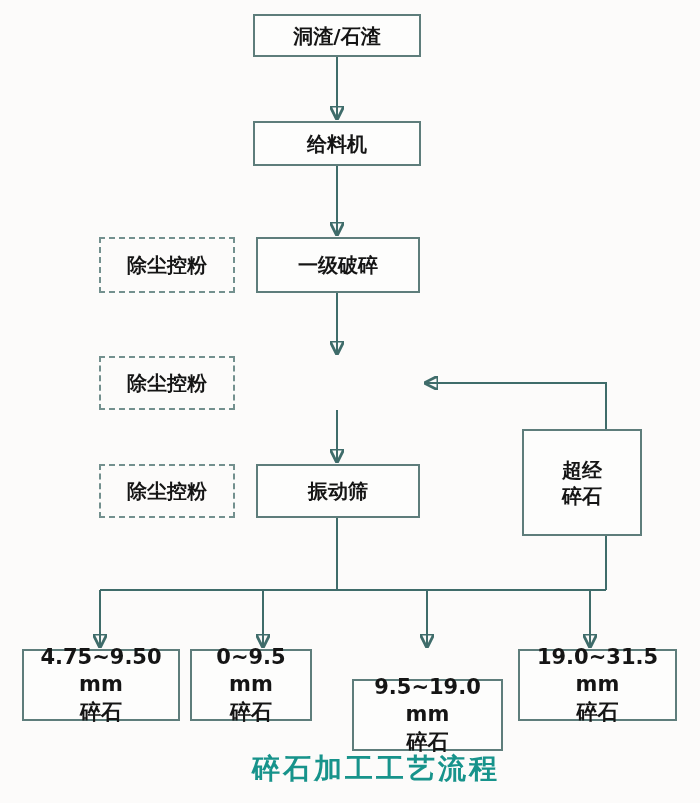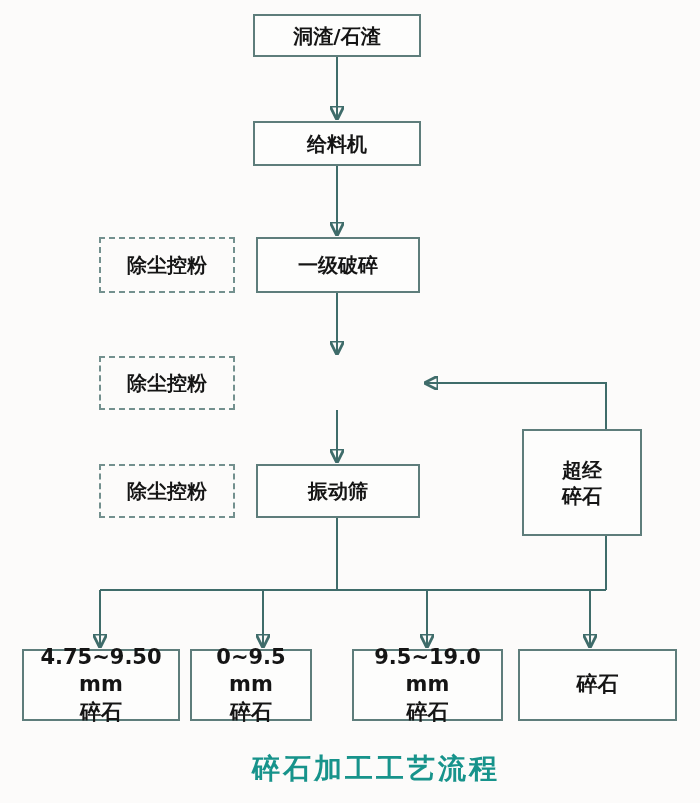--- a/index.html
+++ b/index.html
@@ -115,24 +115,25 @@
   <div class="box out" style="left:22px; top:649px; width:158px; height:72px">
     <span>4.75~9.50 mm</span>
     <span>碎石</span>
   </div>
 
   <div class="box out" style="left:190px; top:649px; width:122px; height:72px">
     <span>0~9.5 mm</span>
     <span>碎石</span>
   </div>
 
-  <div class="box out" style="left:352px; top:649px; width:151px; height:72px">
+  <div class="box out" style="left:352px; top:679px; width:151px; height:72px">
     <span>9.5~19.0 mm</span>
     <span>碎石</span>
   </div>
 
   <div class="box out" style="left:518px; top:649px; width:159px; height:72px">
+    <span>19.0~31.5 mm</span>
     <span>碎石</span>
   </div>
 
   <div class="caption">碎石加工工艺流程</div>
 
 </div>
 
 </body></html>

